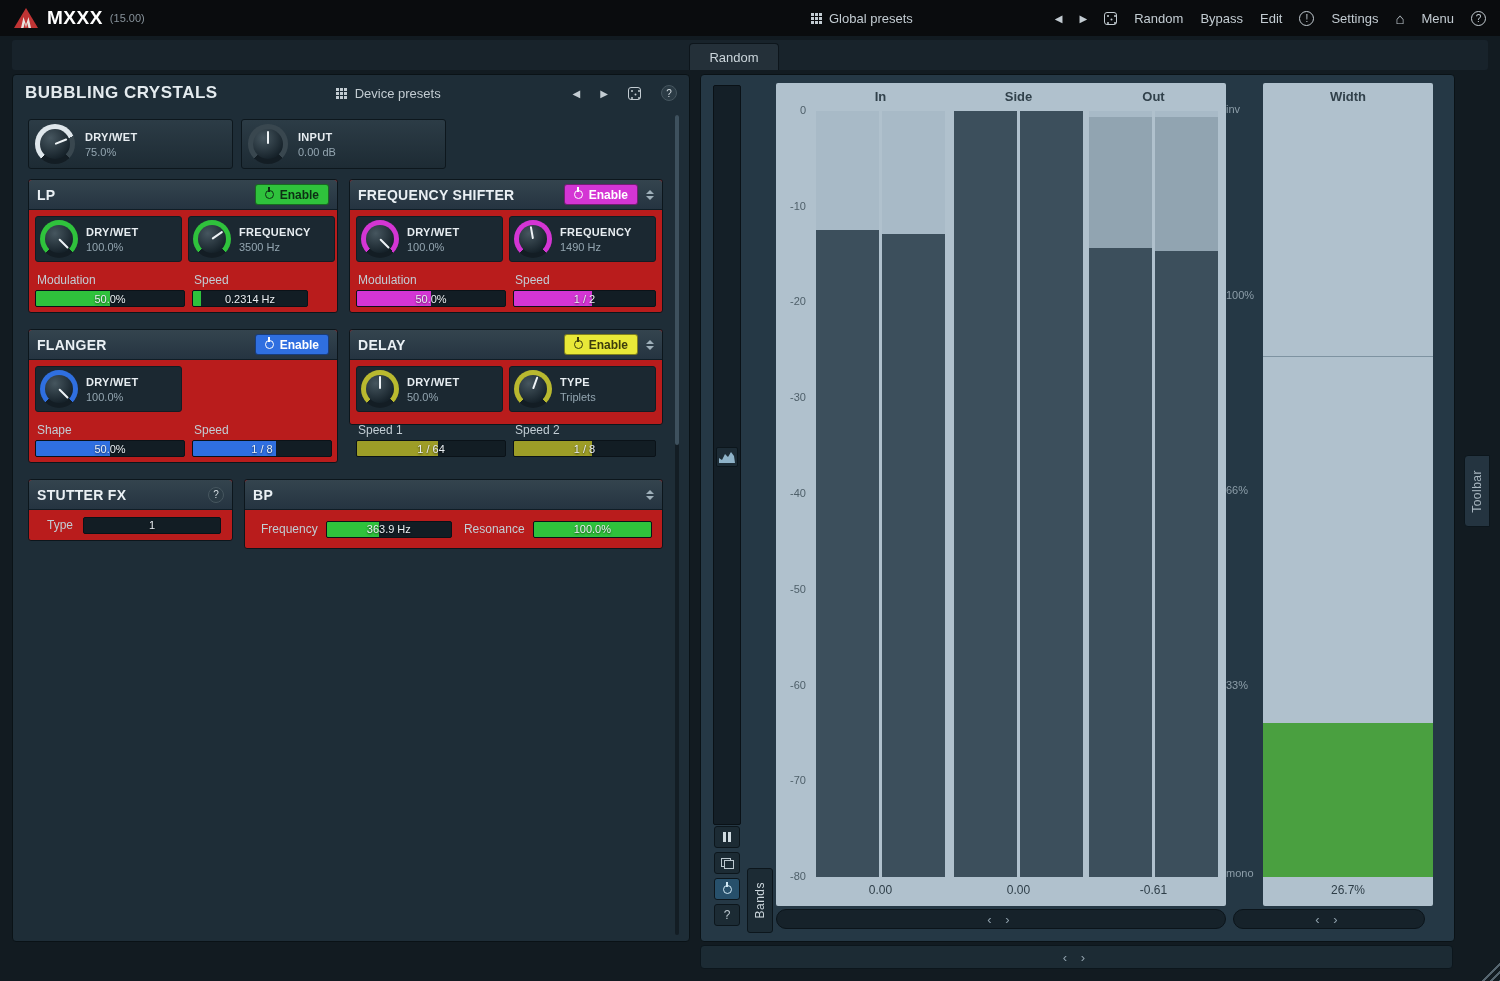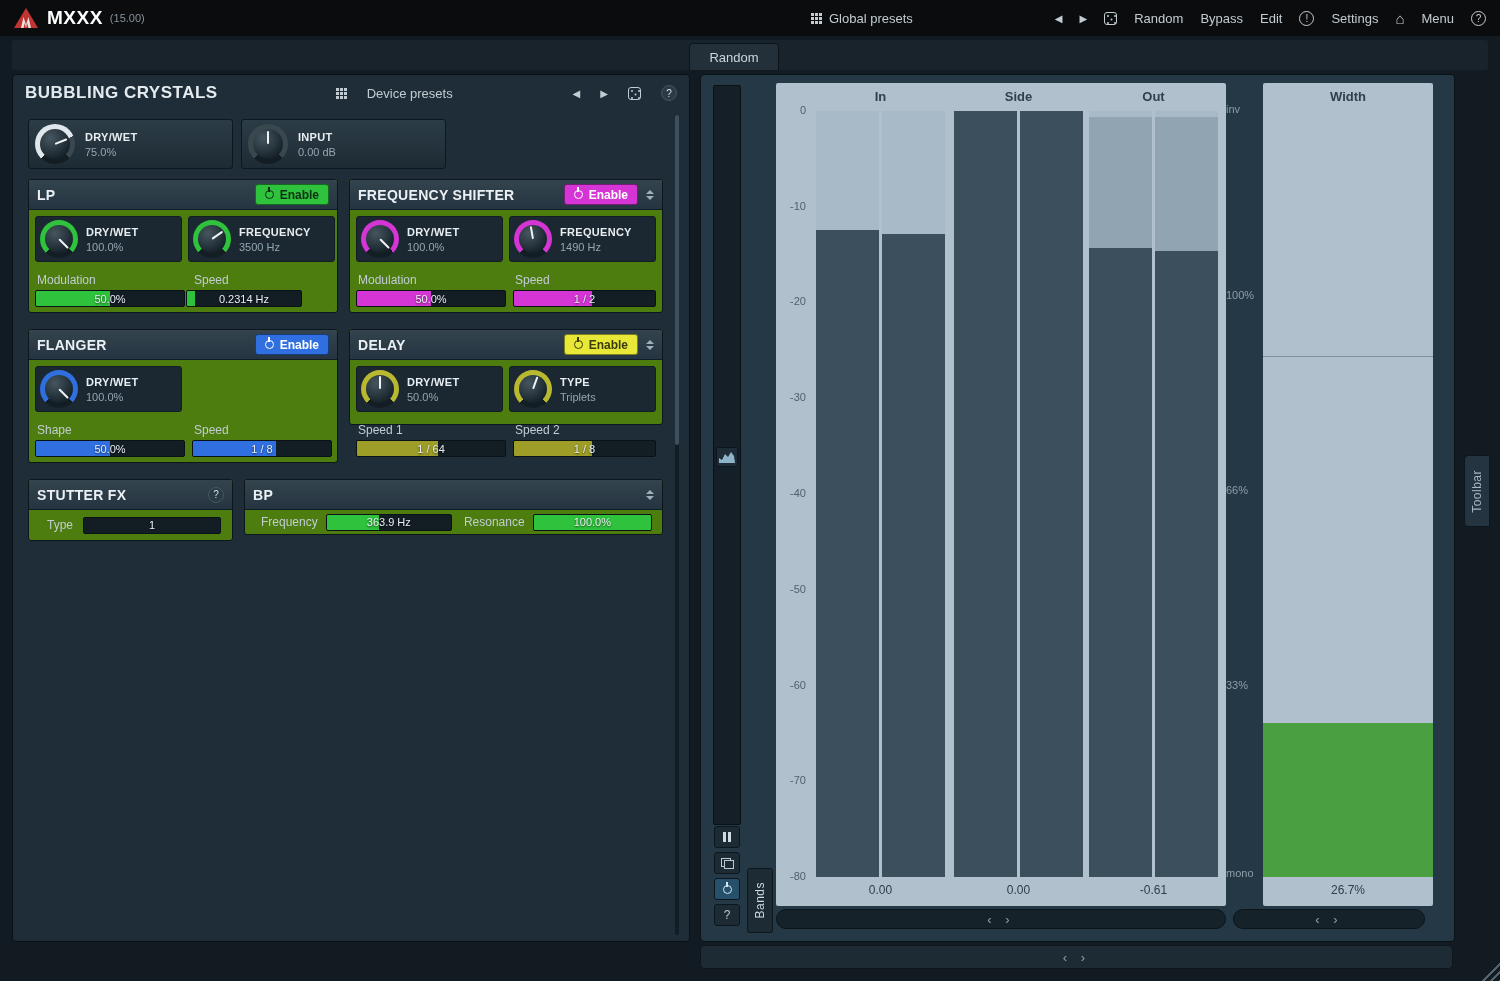--- a/index.html
+++ b/index.html
@@ -36,42 +36,42 @@
   
   .devbar { position:absolute; left:12px; top:40px; width:1476px; height:30px; background:#18232b; border-radius:3px; }
   .devtab { position:absolute; left:677px; top:3px; width:90px; height:27px; background:#243039;
             border:1px solid #0d151b; border-bottom:none; border-radius:4px 4px 0 0;
             display:flex; align-items:center; justify-content:center; font-size:13px; color:#cbd5db; }
   
   .device-panel { position:absolute; left:12px; top:74px; width:678px; height:868px;
                   background:#1e2d37; border:1px solid #0a1216; border-radius:4px; }
   .dp-header { position:absolute; left:0; top:0; right:0; height:36px; display:flex; align-items:center; padding:0 12px; }
   .dp-title { font-size:17px; font-weight:600; color:#e4ebef; letter-spacing:.5px; }
-  .dp-presets { display:flex; align-items:center; gap:20px; margin-left:118px; font-size:13px; color:#c3ccd2; }
+  .dp-presets { display:flex; align-items:center; gap:8px; margin-left:118px; font-size:13px; color:#c3ccd2; }
   .dp-tools { margin-left:auto; display:flex; align-items:center; gap:20px; }
   .qicon { width:16px; height:16px; border-radius:50%; background:#2b3b45; border:1px solid #46565f;
            display:inline-flex; align-items:center; justify-content:center; font-size:10px; color:#d6dee3; }
   
   .master-row { position:absolute; left:15px; top:44px; display:flex; gap:8px; }
   .master-box { width:205px; height:50px; background:linear-gradient(#2c3c46,#1d2b34); border:1px solid #0d171d;
                 border-radius:3px; display:flex; align-items:center; padding-left:6px; gap:10px; }
   
   .knob { position:relative; width:40px; height:40px; flex:none; cursor:pointer; }
   .knob.small { width:38px; height:38px; }
   .knob .ring { position:absolute; inset:0; border-radius:50%;
      background:conic-gradient(from 225deg, var(--kr,var(--mk,#dfe7ec)) 0 calc(var(--arc,75)*1%), #39474f calc(var(--arc,75)*1%) 75%, #131d24 75%); }
   .knob .inner { position:absolute; inset:5px; border-radius:50%;
      background:radial-gradient(circle at 35% 30%, #46565f, #16222a 75%); }
   .knob .ptr { position:absolute; left:calc(50% - 1px); bottom:50%; width:2px; height:13px; background:#eef3f6;
      border-radius:1px; transform-origin:50% 100%; transform:rotate(var(--angle,0deg)); }
   .klabels { display:flex; flex-direction:column; gap:3px; }
   .kname { font-size:11px; font-weight:bold; color:#e7edf1; letter-spacing:.3px; }
   .kval  { font-size:11px; color:#94a6b1; }
   
-  .module { position:absolute; background:#4d7c0f; border:1px solid #0c161c; border-radius:3px; }
+  .module { position:absolute; background:#b91c1c; border:1px solid #0c161c; border-radius:3px; }
   .mhead { position:absolute; left:0; top:0; right:0; height:30px;
            background:linear-gradient(#34444e,#253441); border-bottom:1px solid #101d26;
            border-radius:3px 3px 0 0; display:flex; align-items:center; padding:0 8px; }
   .mtitle { font-size:14px; font-weight:bold; color:#eaf0f4; letter-spacing:.3px; }
   .enable { margin-left:auto; height:21px; padding:0 9px; border-radius:3px; border:1px solid rgba(0,0,0,.45);
             display:flex; align-items:center; gap:6px; font-size:12px; font-weight:bold;
             background:var(--mk); cursor:pointer; }
   .m-lp .enable { color:#0d2f14; }
   .m-fs .enable { color:#fff; }
   .m-fl .enable { color:#fff; }
@@ -244,21 +244,21 @@
         <span class="kname">FREQUENCY</span>
         <span class="kval">3500 Hz</span>
       </div>
     </div>
     <span class="slabel" style="left:8px">Modulation</span>
     <div class="track" style="left:6px;width:150px">
       <div class="fill" style="width: 50%;"></div>
       <span class="tval">50.0%</span>
     </div>
     <span class="slabel" style="left:165px">Speed</span>
-    <div class="track" style="left:157px;width:116px">
+    <div class="track" style="left:163px;width:116px">
       <div class="fill" style="width: 7%;"></div>
       <span class="tval">0.2314 Hz</span>
     </div>
   </div>
 
   <div class="module m-fs" style="left: 336px; top: 104px; width: 314px; height: 134px; --mk: #d435d4;">
     <div class="mhead">
       <span class="mtitle">FREQUENCY SHIFTER</span>
       <span class="enable">
         <span class="pw"></span>
@@ -387,21 +387,21 @@
     </div>
     <div class="mrow">
       <span class="rlabel" style="margin-left:8px;margin-right:10px">Type</span>
       <div class="track" style="width:138px">
         <div class="fill" style="width: 0%;"></div>
         <span class="tval">1</span>
       </div>
     </div>
   </div>
 
-  <div class="module" style="left: 231px; top: 404px; width: 419px; height: 56px; padding-left: 13px; --mk: #2fc23c;">
+  <div class="module" style="left: 231px; top: 404px; width: 419px; height: 70px; padding-left: 13px; --mk: #2fc23c;">
     <div class="mhead">
       <span class="mtitle">BP</span>
       <span class="stepper" style="margin-left:auto">
         <span class="tri-up"></span>
         <span class="tri-down"></span>
       </span>
     </div>
     <div class="mrow">
       <span class="rlabel" style="margin-left:6px;margin-right:8px">Frequency</span>
       <div class="track" style="width:130px">

